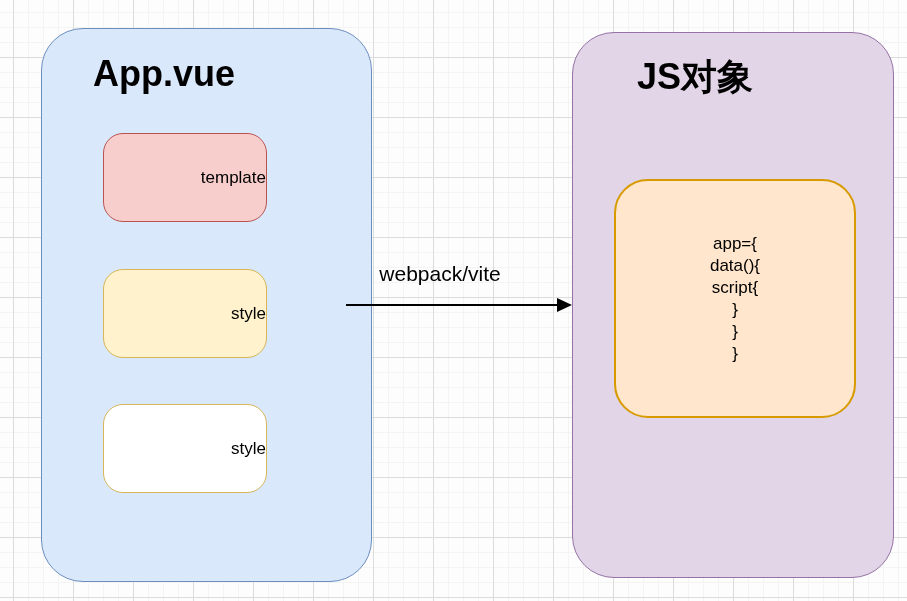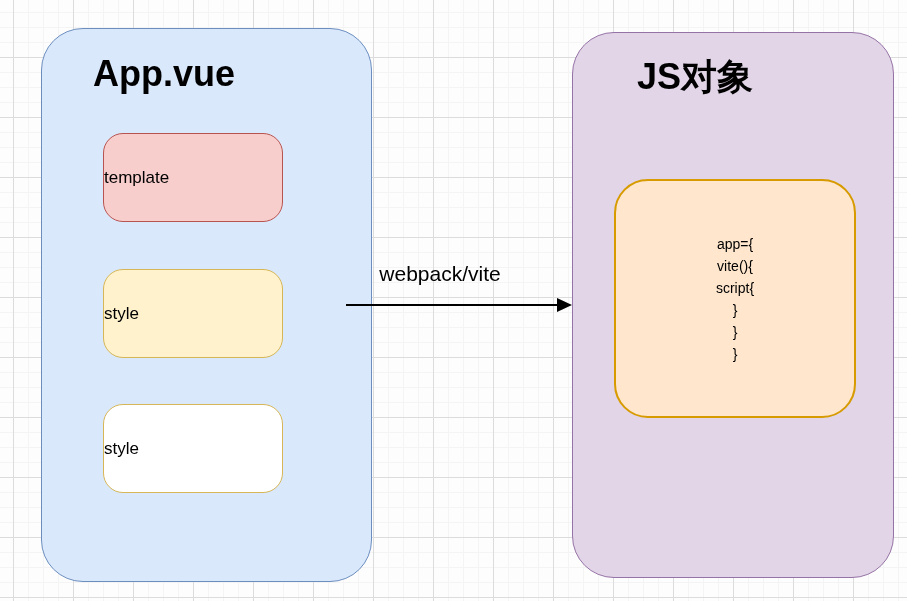--- a/index.html
+++ b/index.html
@@ -45,26 +45,26 @@
     font-weight: bold;
     color: #000000;
     white-space: nowrap;
   }
   .panel-left .panel-title { left: 51px; top: 24px; }
   .panel-right .panel-title { left: 64px; top: 20px; }
 
   .block {
     position: absolute;
     left: 61px;
-    width: 180px;
+    width: 164px;
     height: 89px;
     border-radius: 20px;
     display: flex;
     align-items: center;
-    justify-content: flex-start;
+    justify-content: flex-end;
     font-size: 17px;
     color: #000000;
   }
   .block-template {
     top: 104px;
     background: #f8cecc;
     border: 1.5px solid #b85450;
   }
   .block-script {
     top: 240px;
@@ -83,21 +83,21 @@
     width: 242px; height: 239px;
     background: #ffe6cc;
     border: 2px solid #d79b00;
     border-radius: 34px;
     display: flex;
     flex-direction: column;
     align-items: center;
     justify-content: center;
   }
   .code-line {
-    font-size: 14px;
+    font-size: 17px;
     line-height: 22px;
     color: #000000;
     text-align: center;
     white-space: pre;
   }
 
   .arrow-label {
     position: absolute;
     left: 350px; top: 262px;
     width: 180px;
@@ -144,21 +144,21 @@
   <svg class="arrow-svg" width="228" height="22" viewBox="0 0 228 22">
     <line x1="1" y1="11" x2="213" y2="11" stroke="#000000" stroke-width="2"></line>
     <polygon points="212,4 227,11 212,18" fill="#000000"></polygon>
   </svg>
 
   <div class="panel panel-right">
     <div class="panel-title">JS对象</div>
 
     <div class="code-box">
       <div class="code-line">app={</div>
-      <div class="code-line">vite(){</div>
+      <div class="code-line">data(){</div>
       <div class="code-line">script{</div>
       <div class="code-line">}</div>
       <div class="code-line">}</div>
       <div class="code-line">}</div>
     </div>
   </div>
 
 
 </div>
 

